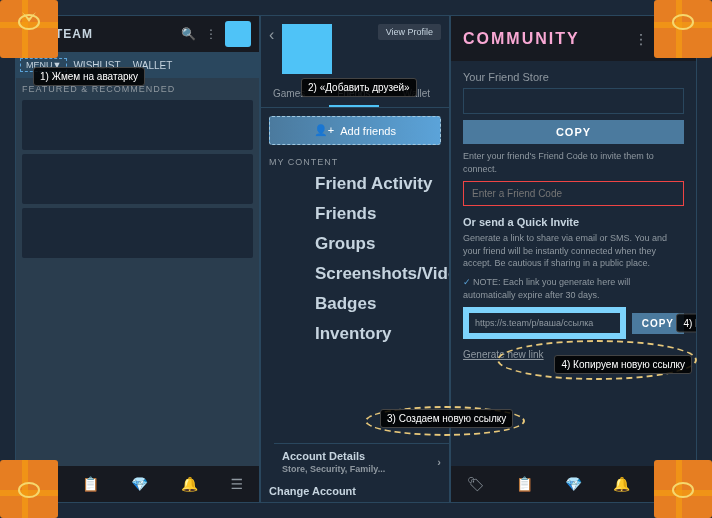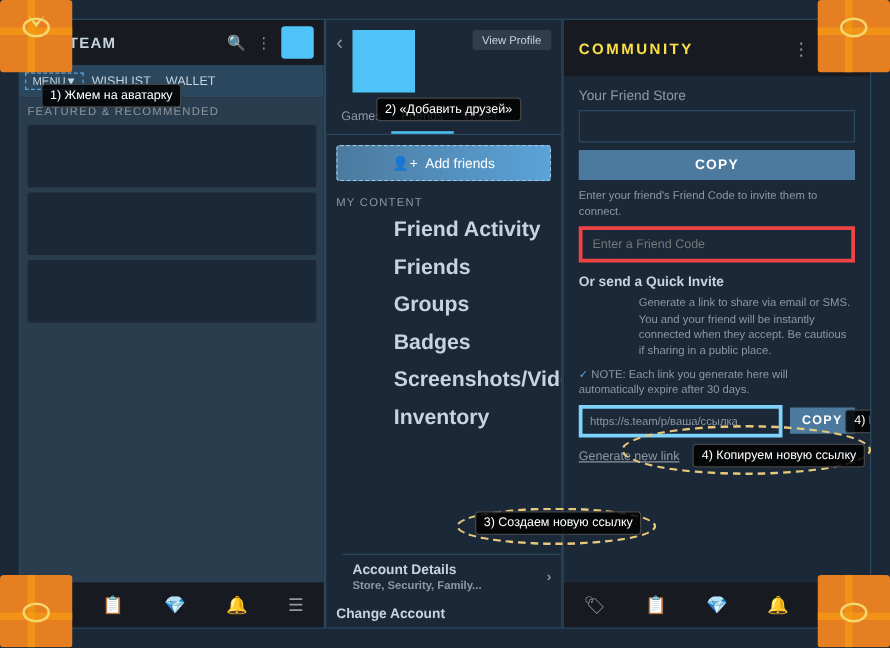--- a/index.html
+++ b/index.html
@@ -225,20 +225,21 @@
       white-space: nowrap;
       z-index: 20;
       border: 1px solid #444;
     }
 
     .profile-tabs {
       display: flex;
       background: #1b2838;
       border-bottom: 1px solid #2a475e;
       padding: 0 4px;
+      gap: 16px;
     }
 
     .profile-tab {
       color: #8f98a0;
       font-size: 10px;
       padding: 6px 8px;
       cursor: pointer;
     }
 
     .profile-tab.active {
@@ -326,22 +327,22 @@
     .community-header {
       background: #171a21;
       padding: 8px 12px;
       display: flex;
       align-items: center;
       justify-content: space-between;
       height: 45px;
     }
 
     .community-title {
-      color: #fde047;
-      font-size: 12px;
+      color: #f9a8d4;
+      font-size: 16px;
       font-weight: bold;
       letter-spacing: 2px;
     }
 
     .community-header-right {
       display: flex;
       align-items: center;
       gap: 8px;
     }
 
@@ -393,21 +394,21 @@
       font-size: 11px;
       cursor: pointer;
       letter-spacing: 1px;
       font-weight: bold;
       margin-bottom: 6px;
     }
 
     .invite-input {
       width: 100%;
       background: #1b2838;
-      border: 3px solid #ef4444;
+      border: 1px solid #ef4444;
       color: #8f98a0;
       padding: 6px 8px;
       font-size: 10px;
       outline: none;
     }
 
     .helper-text {
       color: #8f98a0;
       font-size: 9px;
       line-height: 1.4;
@@ -423,21 +424,20 @@
       font-size: 11px;
       font-weight: bold;
       margin-bottom: 4px;
     }
 
     .quick-invite-desc {
       color: #8f98a0;
       font-size: 9px;
       line-height: 1.4;
       margin-bottom: 6px;
-      margin-left: 48px;
     }
 
     .link-row {
       display: flex;
       align-items: center;
       gap: 6px;
       margin-bottom: 5px;
       position: relative;
     }
 
@@ -625,22 +625,22 @@
       <span>👤+</span>
       <span>Add friends</span>
     </button>
 
     <div class="my-content-label">MY CONTENT</div>
 
     <div class="content-list">
       <div class="content-item">Friend Activity</div>
       <div class="content-item">Friends</div>
       <div class="content-item">Groups</div>
+      <div class="content-item">Screenshots/Videos</div>
       <div class="content-item">Badges</div>
-      <div class="content-item">Screenshots/Videos</div>
       <div class="content-item">Inventory</div>
     </div>
 
     <div class="account-section">
       <div class="account-title">
         <div>
           <span>Account Details</span><br>
           <span class="account-sub">Store, Security, Family...</span>
         </div>
         <span class="account-arrow">›</span>
@@ -670,21 +670,21 @@
 
       <div class="quick-invite-section">
         <div class="quick-invite-title">Or send a Quick Invite</div>
         <div class="quick-invite-desc">Generate a link to share via email or SMS. You and your friend will be instantly connected when they accept. Be cautious if sharing in a public place.</div>
         <div class="helper-text">
           <span style="color:#5ba3d9;">✓</span>
           <span>NOTE: Each link you generate here will automatically expire after 30 days.</span>
         </div>
 
         <div class="link-row" style="position:relative;">
-          <span class="link-url" style="display:inline-block; background:#1b2838; border:3px solid #7dd3fc; color:#8f98a0; padding:5px 6px; font-size:9px; flex:1;">https://s.team/p/ваша/ссылка</span>
+          <span class="link-url" style="display:inline-block; background:#1b2838; border:6px solid #7dd3fc; color:#8f98a0; padding:5px 6px; font-size:9px; flex:1;">https://s.team/p/ваша/ссылка</span>
           <button class="copy-btn-small">COPY</button>
 
           <div class="tooltip-4" style="position:absolute; right:-130px; top:50%; transform:translateY(-50%); background:rgba(0,0,0,0.85); color:#fff; font-size:10px; padding:3px 6px; border-radius:3px; white-space:nowrap; z-index:20; border:1px solid #444;">4) Копируем новую ссылку</div>
         </div>
 
         <div style="position:relative; display:inline-block;">
           <button class="generate-link-btn">Generate new link</button>
         </div>
       </div>
     </div>

